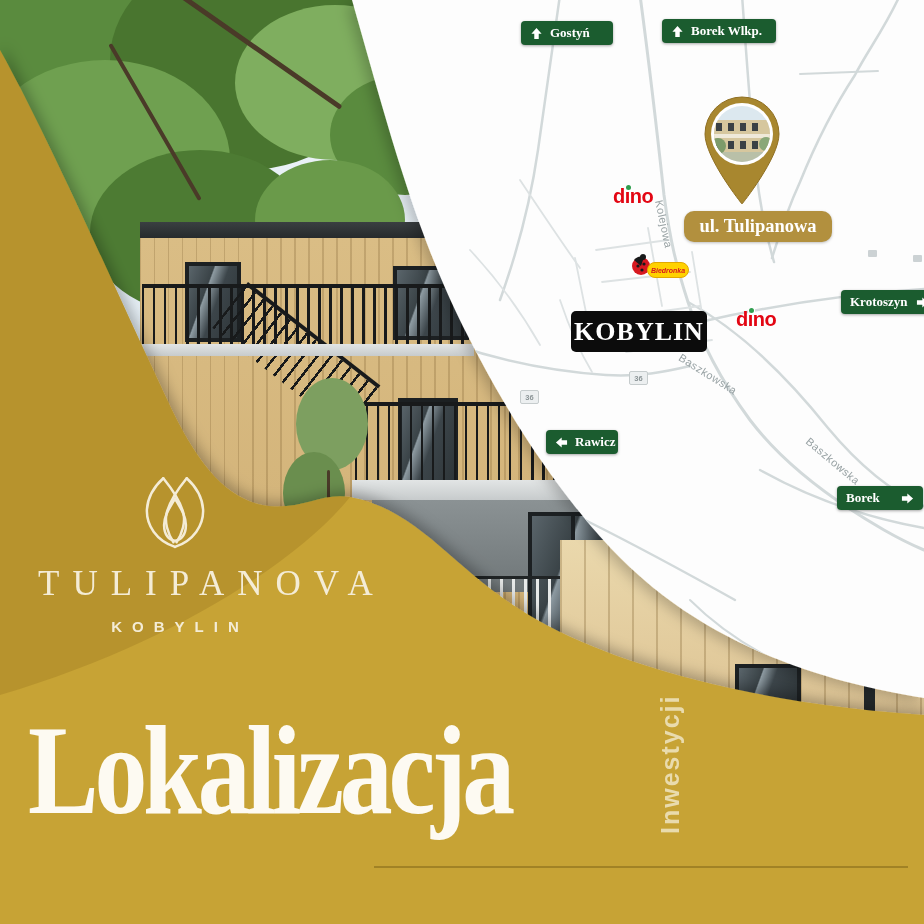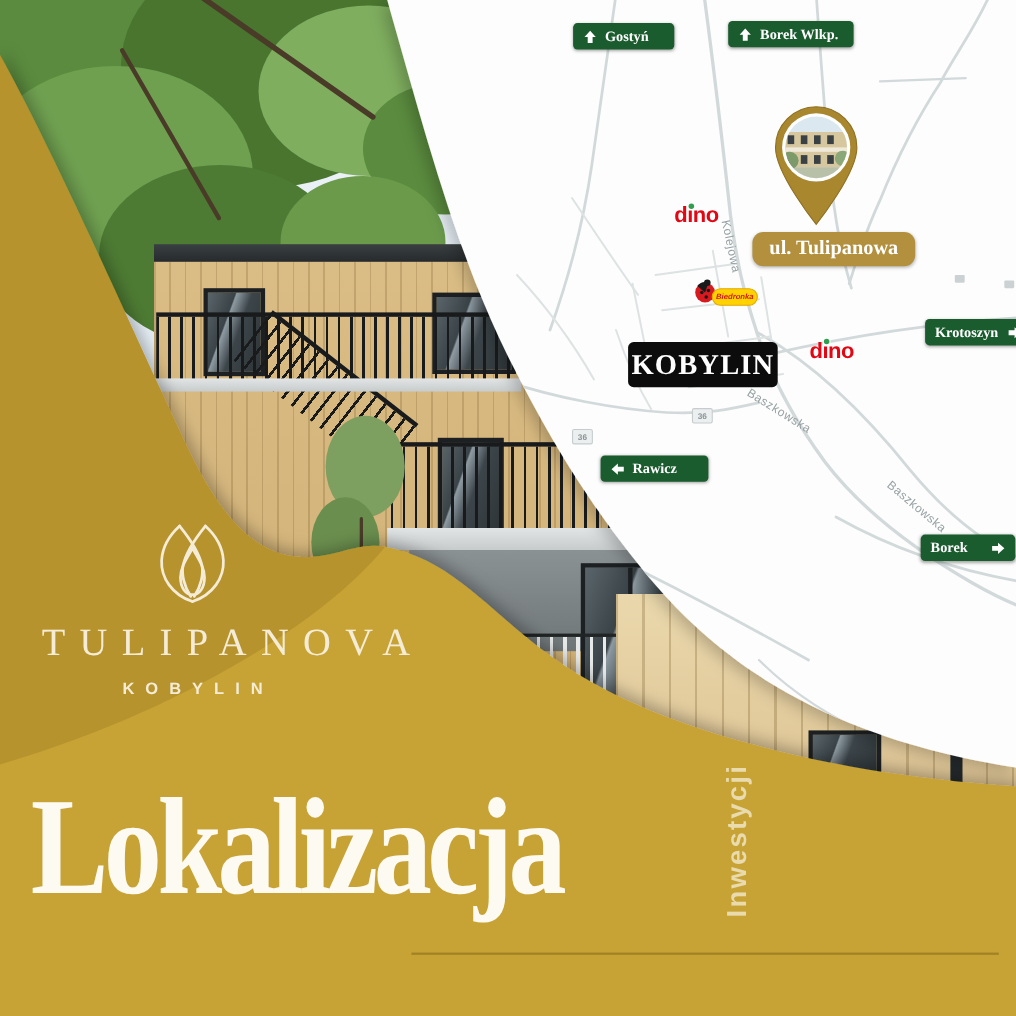--- a/index.html
+++ b/index.html
@@ -171,21 +171,21 @@
       <svg class="arrow-right" width="13" height="13" viewBox="0 0 14 14">
           <path fill="#fff" d="M7 1 L12.5 7.2 H9.4 V13 H4.6 V7.2 H1.5 Z"></path>
         </svg>
     </div>
     <div class="abs sign" style="left:837px;top:486px;width:86px;justify-content:space-between;">
       <span>Borek</span>
       <svg class="arrow-right" width="13" height="13" viewBox="0 0 14 14">
           <path fill="#fff" d="M7 1 L12.5 7.2 H9.4 V13 H4.6 V7.2 H1.5 Z"></path>
         </svg>
     </div>
-    <div class="abs sign" style="left:546px;top:414px;width:98px;">
+    <div class="abs sign" style="left:546px;top:430px;width:72px;">
       <svg class="arrow-left" width="13" height="13" viewBox="0 0 14 14">
           <path fill="#fff" d="M7 1 L12.5 7.2 H9.4 V13 H4.6 V7.2 H1.5 Z"></path>
         </svg>
       <span>Rawicz</span>
     </div>
 
     <div class="abs loc-label" style="left:684px;top:211px;width:148px;height:31px;border-radius:10px;">
       <span>ul. Tulipanowa</span>
     </div>
     <div class="abs town-label" style="left:571px;top:311px;width:136px;height:41px;">

